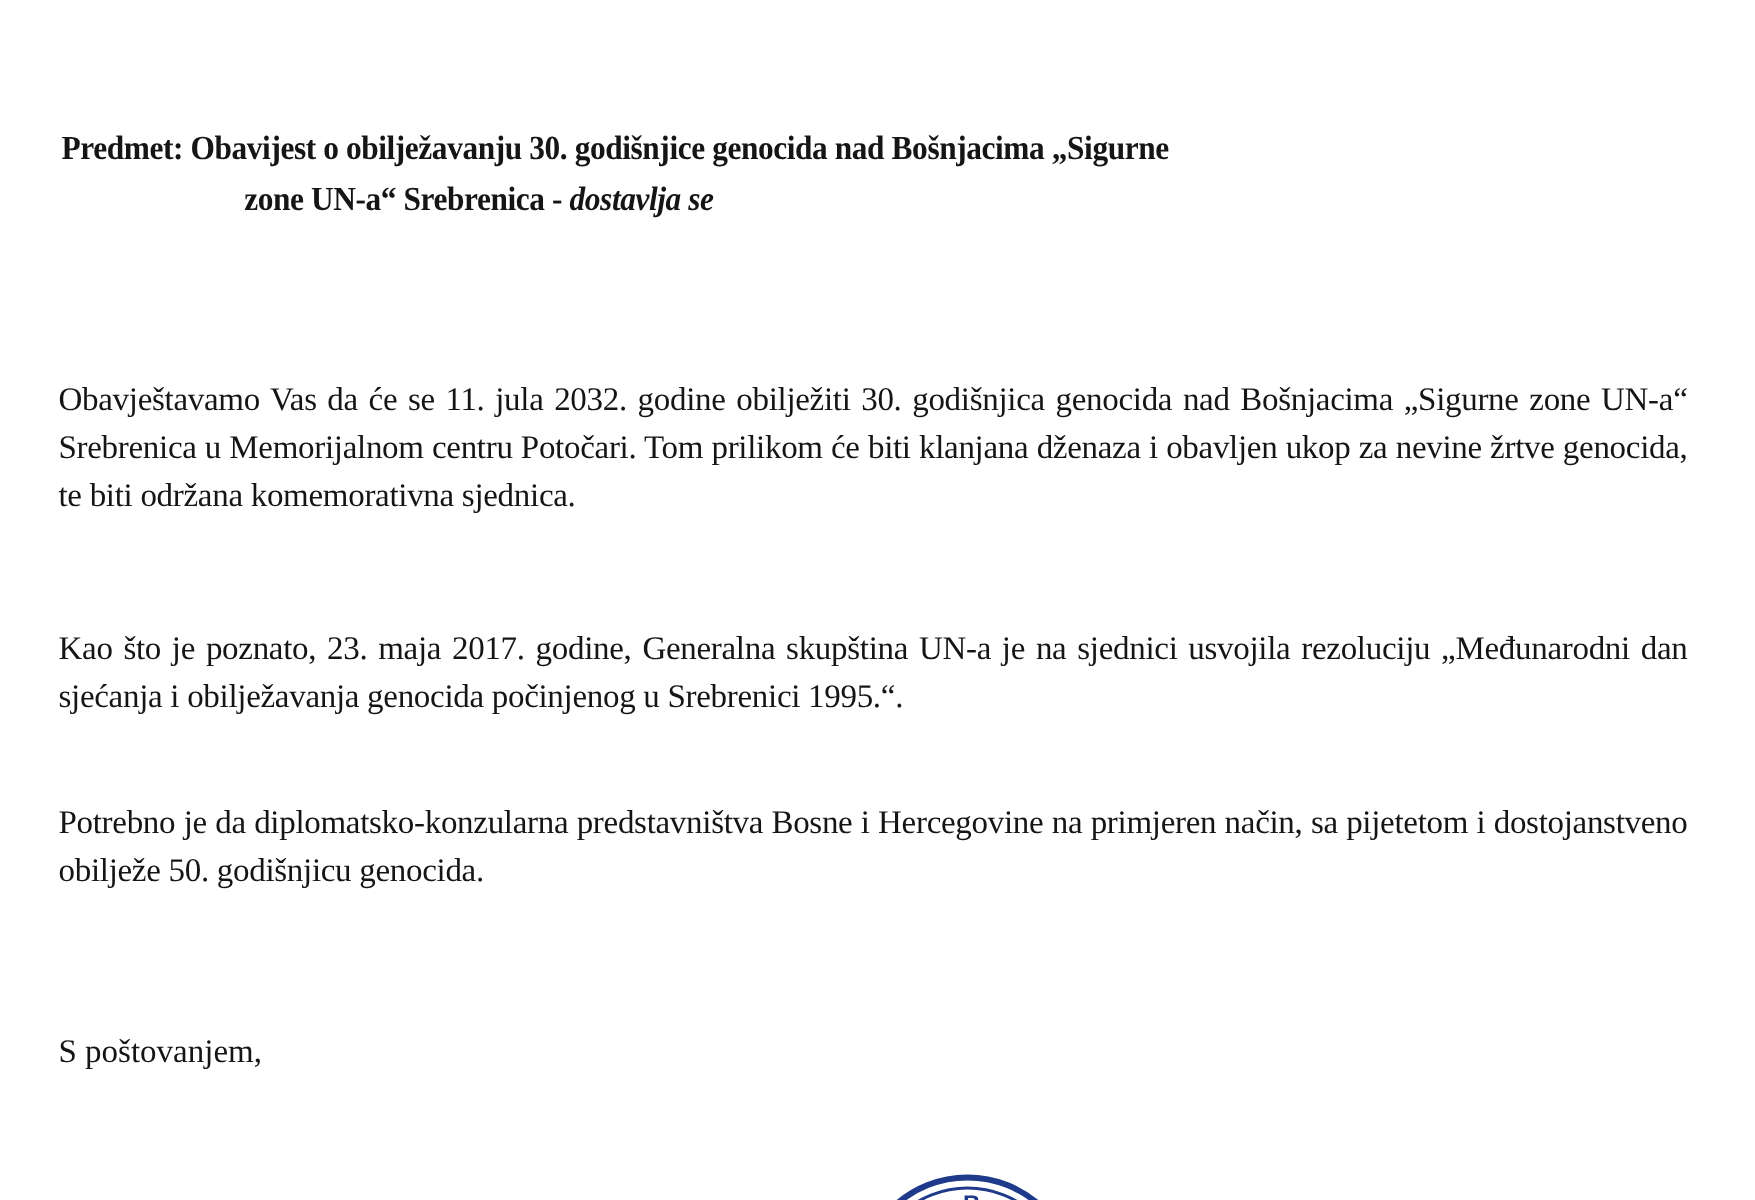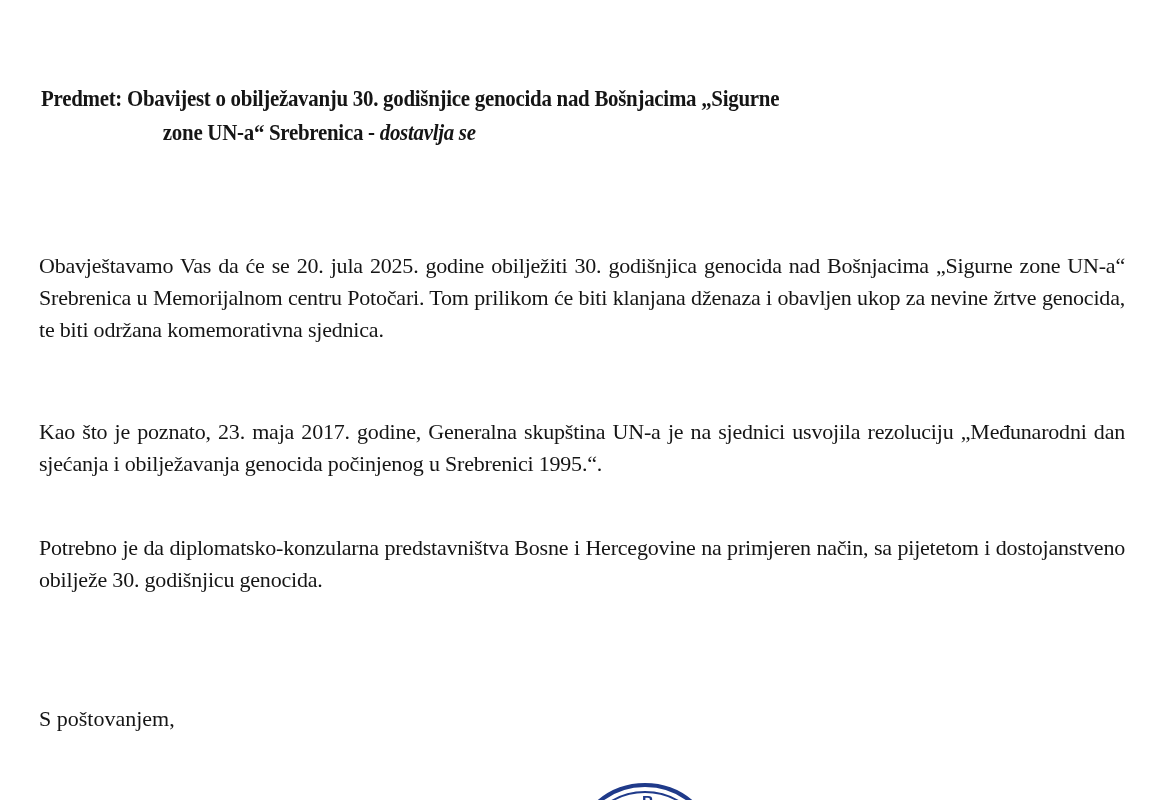--- a/index.html
+++ b/index.html
@@ -18,37 +18,37 @@
   .subject .label { }
   .subject em { font-style: italic; }
   .para {
     position: absolute; left: 39px; width: 1086px;
     font-size: 22px; line-height: 32px; text-align: justify;
     letter-spacing: -0.2px;
   }
   .p1 { top: 250px; }
   .p2 { top: 416px; }
   .p3 { top: 532px; }
-  .closing { position: absolute; left: 39px; top: 704px; font-size: 22px; line-height: 30px; }
+  .closing { position: absolute; left: 39px; top: 686px; font-size: 22px; line-height: 30px; }
   .stamp {
     position: absolute; left: 570px; top: 782px; width: 150px; height: 150px;
   }
 </style>
 </head>
 <body>
 
 <div class="subject">
   <span class="label">Predmet:</span>
   <span>Obavijest o obilježavanju 30. godišnjice genocida nad Bošnjacima „Sigurne</span>
   <span class="line2"><span>zone UN-a“ Srebrenica - </span><em>dostavlja se</em></span>
 </div>
 
-<div class="para p1">Obavještavamo Vas da će se 20. jula 2025. godine obilježiti 30. godišnjica genocida nad Bošnjacima „Sigurne zone UN-a“ Srebrenica u Memorijalnom centru Potočari. Tom prilikom će biti klanjana dženaza i obavljen ukop za nevine žrtve genocida, te biti održana komemorativna sjednica.</div>
+<div class="para p1">Obavještavamo Vas da će se 11. jula 2032. godine obilježiti 30. godišnjica genocida nad Bošnjacima „Sigurne zone UN-a“ Srebrenica u Memorijalnom centru Potočari. Tom prilikom će biti klanjana dženaza i obavljen ukop za nevine žrtve genocida, te biti održana komemorativna sjednica.</div>
 <div class="para p2">Kao što je poznato, 23. maja 2017. godine, Generalna skupština UN-a je na sjednici usvojila rezoluciju „Međunarodni dan sjećanja i obilježavanja genocida počinjenog u Srebrenici 1995.“.</div>
-<div class="para p3">Potrebno je da diplomatsko-konzularna predstavništva Bosne i Hercegovine na primjeren način, sa pijetetom i dostojanstveno obilježe 30. godišnjicu genocida.</div>
+<div class="para p3">Potrebno je da diplomatsko-konzularna predstavništva Bosne i Hercegovine na primjeren način, sa pijetetom i dostojanstveno obilježe 50. godišnjicu genocida.</div>
 
 <div class="closing">S poštovanjem,</div>
 
 <div class="stamp">
   <svg width="150" height="150" viewBox="0 0 150 150">
     <circle cx="75" cy="75" r="72" fill="none" stroke="#1f3a8a" stroke-width="4"></circle>
     <circle cx="75" cy="75" r="65" fill="none" stroke="#1f3a8a" stroke-width="2"></circle>
     <text x="72" y="26" font-family="Liberation Sans, sans-serif" font-weight="bold" font-size="16" fill="#1f3a8a">B</text>
   </svg>
 </div>

